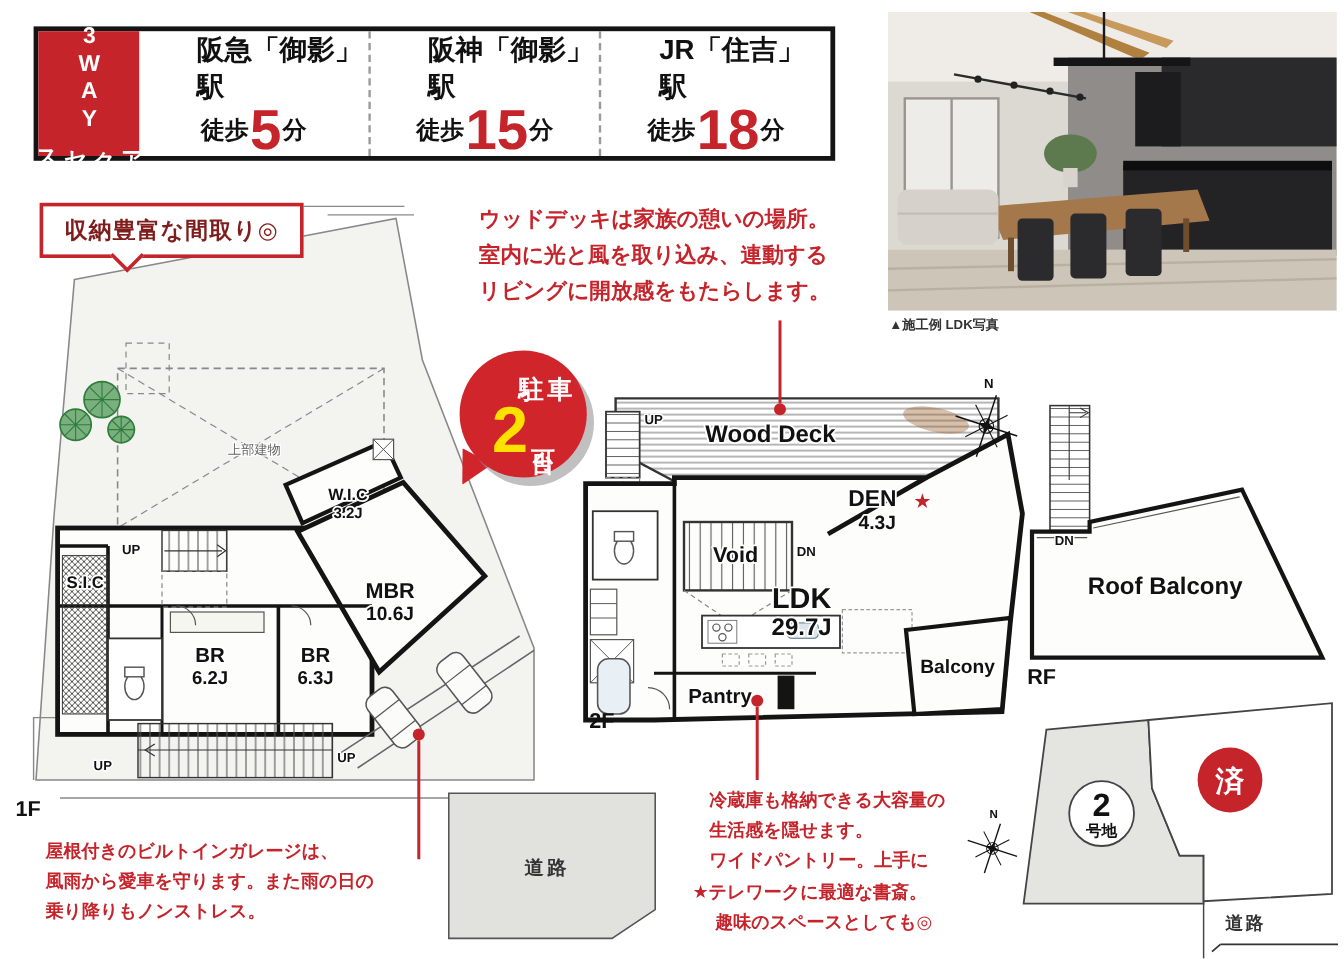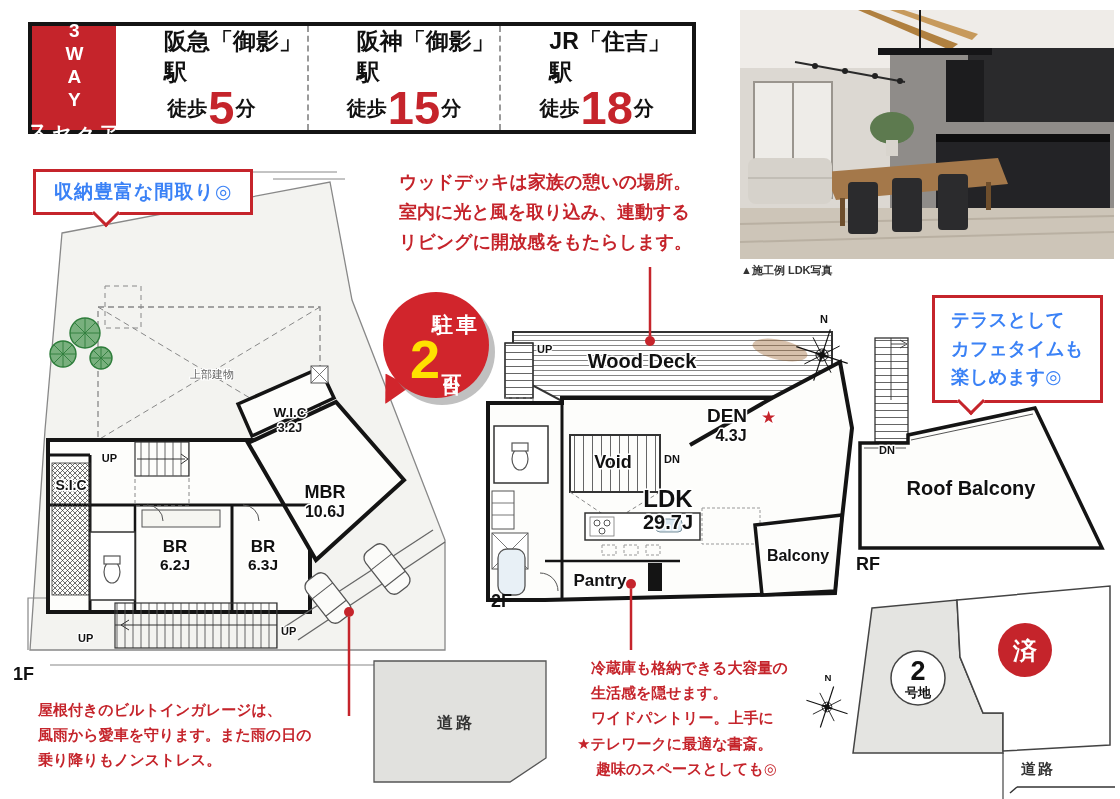--- a/index.html
+++ b/index.html
@@ -40,21 +40,21 @@
   .badge-bubble{position:absolute;inset:0;background:#d1252c;border-radius:50%;
                 box-shadow:6px 7px 0 rgba(150,150,150,.6);}
   .badge-tail{position:absolute;left:0px;bottom:-4px;width:30px;height:30px;background:#d1252c;
               clip-path:polygon(0 100%,15% 0,90% 55%);transform:rotate(-8deg);}
   .badge-inner{position:absolute;inset:0;display:flex;flex-direction:column;align-items:center;justify-content:center;color:#fff;}
   .badge-top{font-size:21px;font-weight:900;letter-spacing:3px;margin-top:4px;padding-left:40px;}
   .badge-row{display:flex;align-items:center;margin-top:-4px;}
   .badge-num{font-size:54px;font-weight:900;color:#ffe100;line-height:.9;}
   .badge-side{writing-mode:vertical-rl;text-orientation:upright;font-size:20px;font-weight:900;line-height:1;margin-left:2px;}
   
-  .callout{position:absolute;background:#fff;border:3px solid #c5242b;color:#3b82f6;font-weight:800;z-index:7;}
+  .callout{position:absolute;background:#fff;border:3px solid #c5242b;color:#7f1d1d;font-weight:800;z-index:7;}
   .callout-storage{left:33px;top:169px;padding:7px 18px;font-size:19px;letter-spacing:1px;}
   .callout-terrace{left:932px;top:295px;padding:8px 16px;font-size:18.5px;line-height:1.55;}
   .tail{position:absolute;width:17px;height:17px;background:#fff;
         border-right:3px solid #c5242b;border-bottom:3px solid #c5242b;transform:rotate(45deg);}
   .tail-storage{left:60px;bottom:-11px;}
   .tail-terrace{left:26px;bottom:-11px;}
   
   .note{position:absolute;color:#c5242b;font-weight:800;font-size:15px;line-height:1.68;z-index:6;}
   .note-wood-deck{left:399px;top:167px;font-size:18px;}
   .note-garage{left:38px;top:697px;}
@@ -378,26 +378,20 @@
         <span class="badge-num">2</span>
         <span class="badge-side">台可</span>
       </div>
     </div>
   </div>
 
   <div class="callout callout-storage">
     <span>収納豊富な間取り◎</span>
     <div class="tail tail-storage"></div>
   </div>
-  <div class="callout callout-terrace">
-    <div class="line">テラスとして</div>
-    <div class="line">カフェタイムも</div>
-    <div class="line">楽しめます◎</div>
-    <div class="tail tail-terrace"></div>
-  </div>
 
   <div class="note note-wood-deck">
     <div class="line">ウッドデッキは家族の憩いの場所。</div>
     <div class="line">室内に光と風を取り込み、連動する</div>
     <div class="line">リビングに開放感をもたらします。</div>
   </div>
   <div class="note note-garage">
     <div class="line">屋根付きのビルトインガレージは、</div>
     <div class="line">風雨から愛車を守ります。また雨の日の</div>
     <div class="line">乗り降りもノンストレス。</div>

